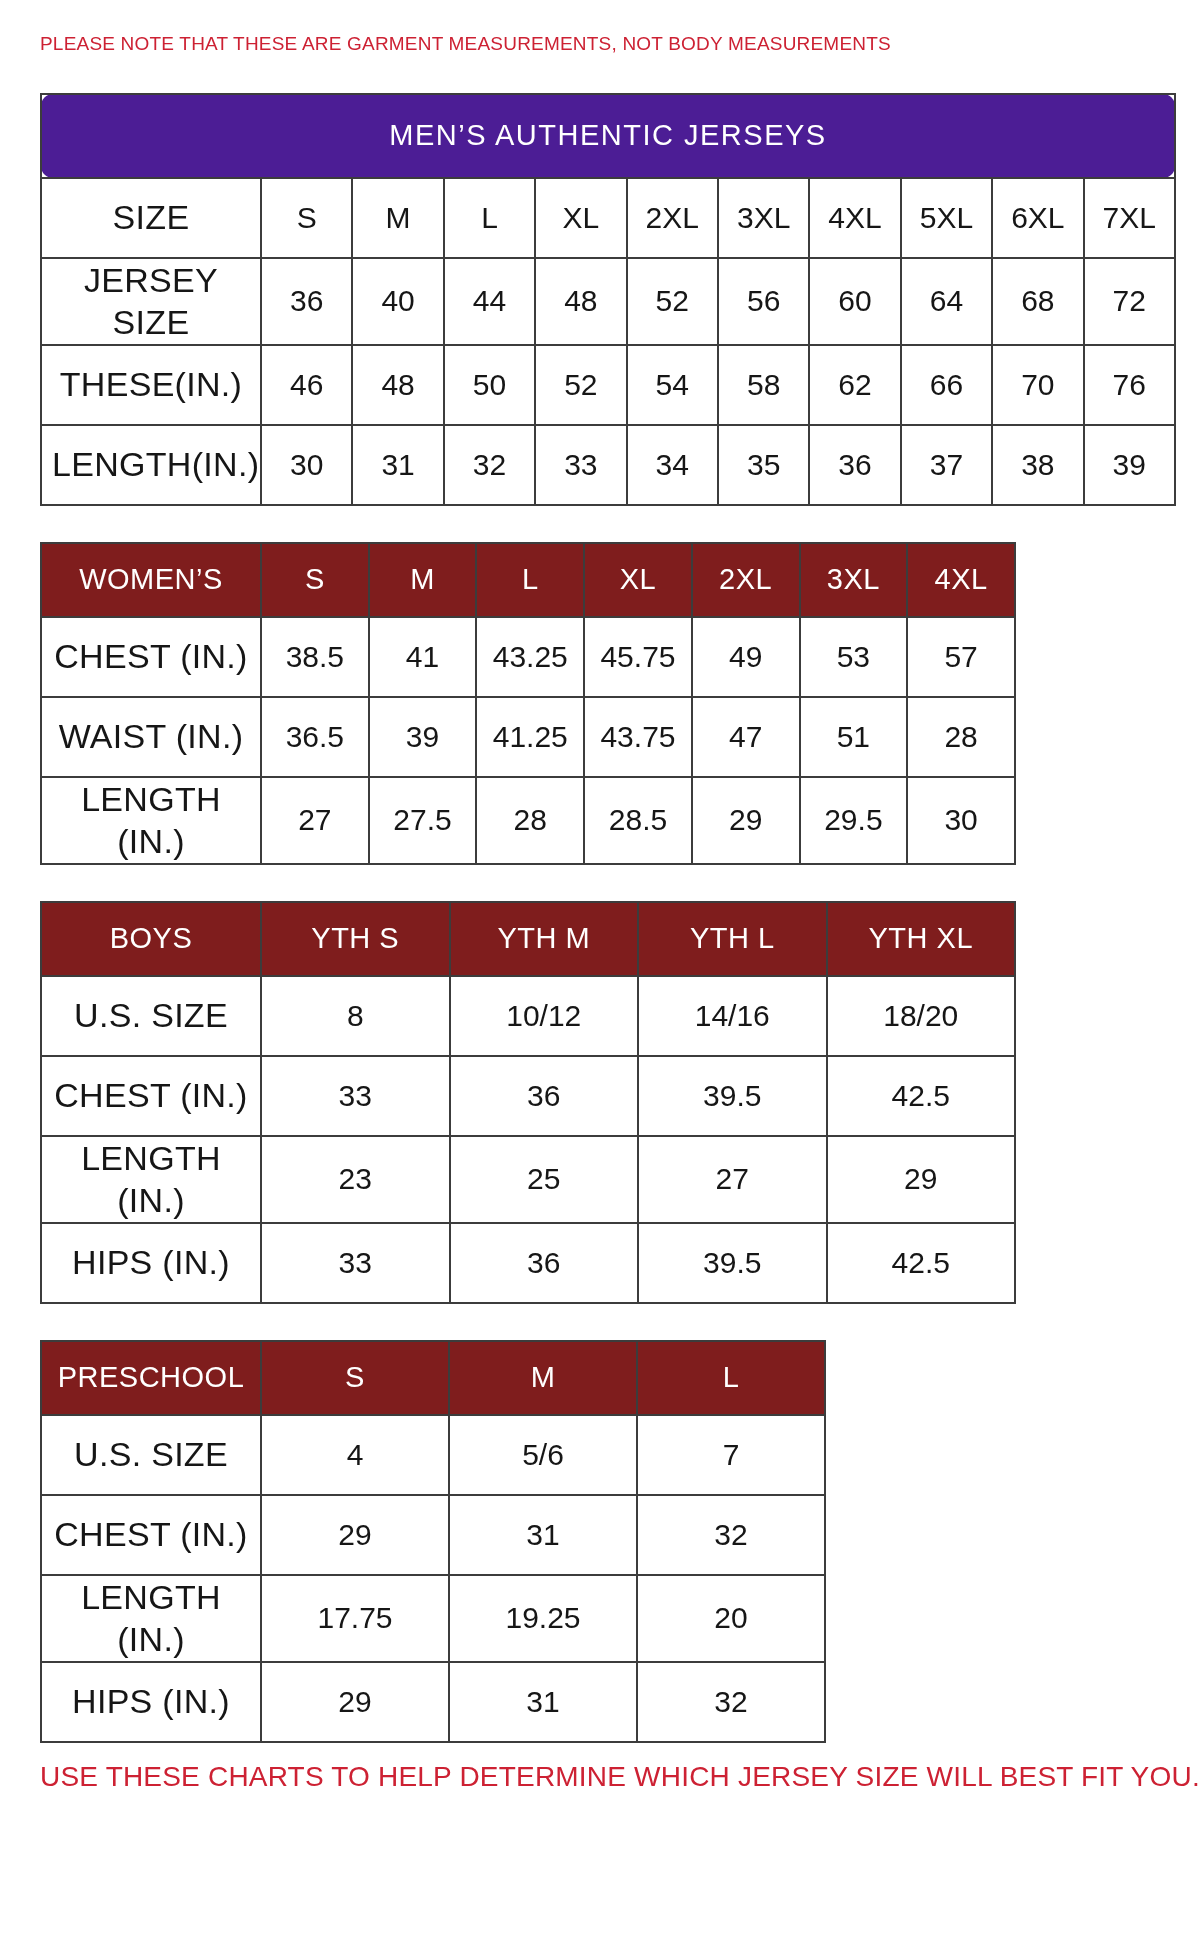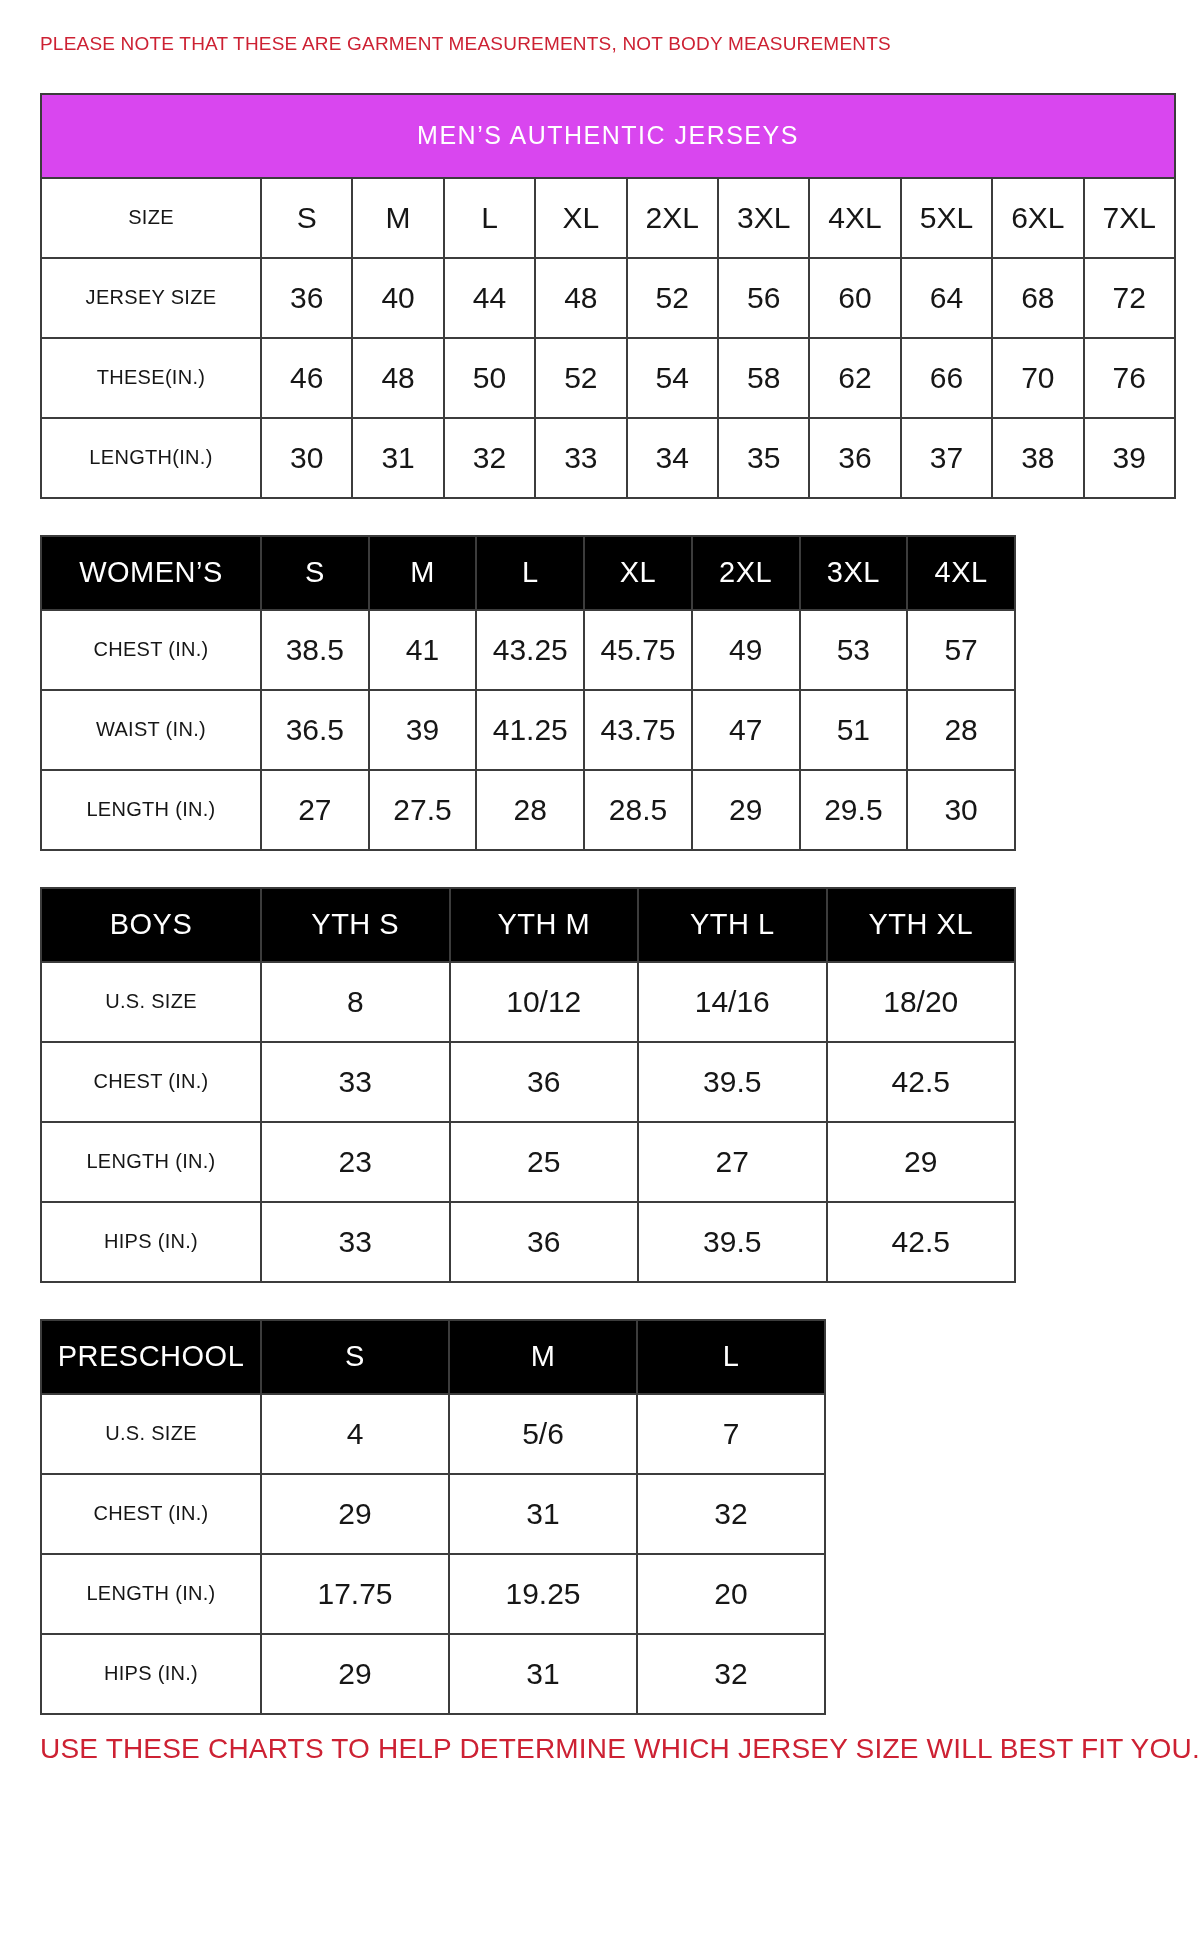--- a/index.html
+++ b/index.html
@@ -44,35 +44,36 @@
   }
   .size-table td {
     border: 2px solid #3c3c3c;
     text-align: center;
     vertical-align: middle;
     height: 76px;
     color: #161616;
     overflow: hidden;
   }
   .banner-cell {
-    background: #d946ef;
+    background: #4c1d95;
     color: #ffffff !important;
-    font-size: 25px;
+    font-size: 29px;
     letter-spacing: 1.5px;
     height: 80px !important;
+    border-radius: 12px;
   }
   .head-cell {
-    background: #000000;
+    background: #7f1d1d;
     color: #ffffff !important;
     font-size: 29px;
     letter-spacing: 0.5px;
     height: 70px !important;
   }
   .label-cell {
-    font-size: 20px;
+    font-size: 34px;
     letter-spacing: 0.3px;
     line-height: 1.25;
     padding: 0 10px;
   }
   .value-cell {
     font-size: 30px;
   }
   .w-mens  { width: 1136px; }
   .w-mid   { width: 976px; }
   .w-small { width: 786px; }

